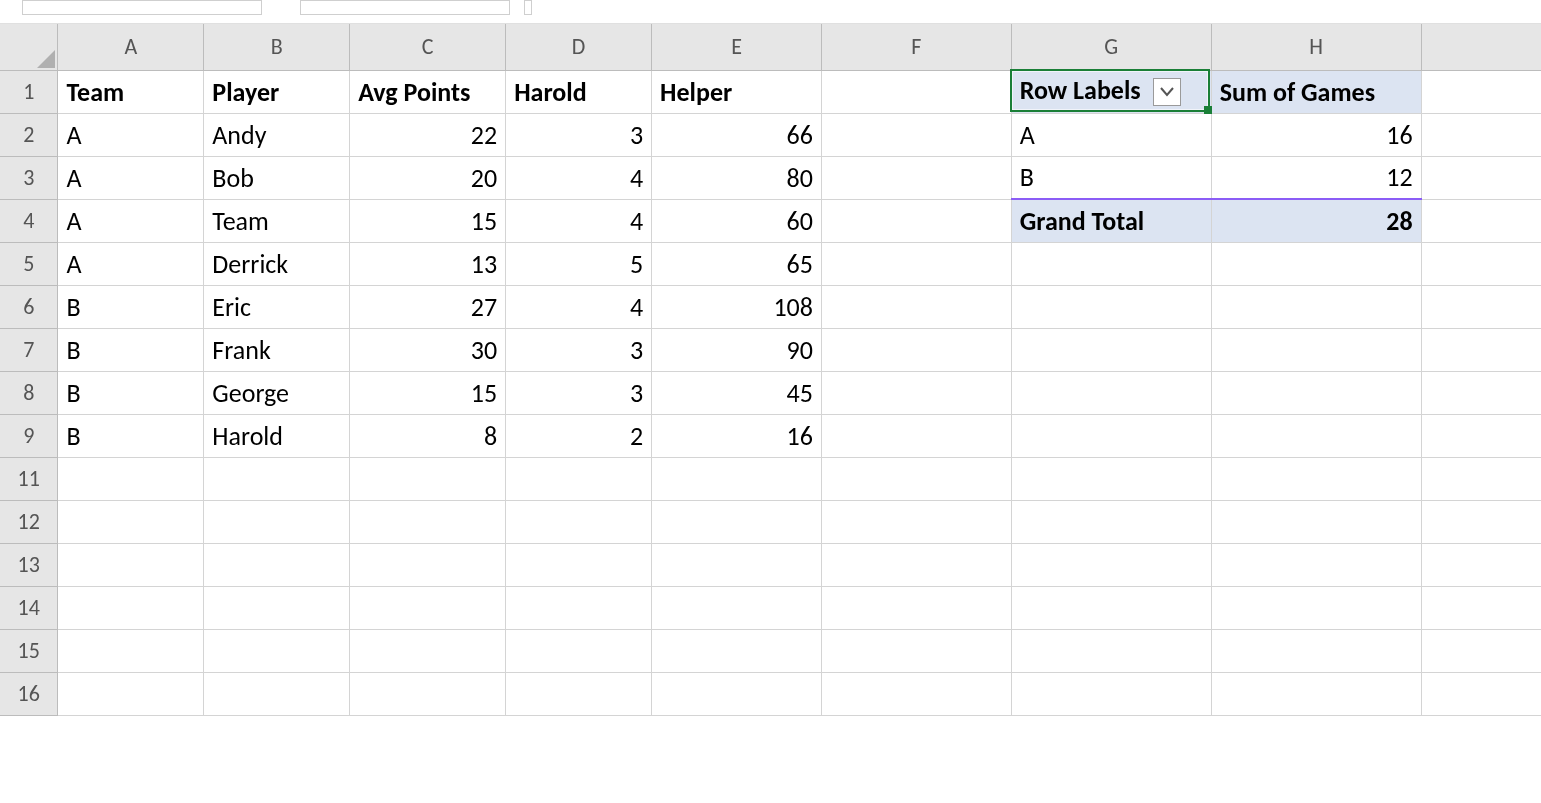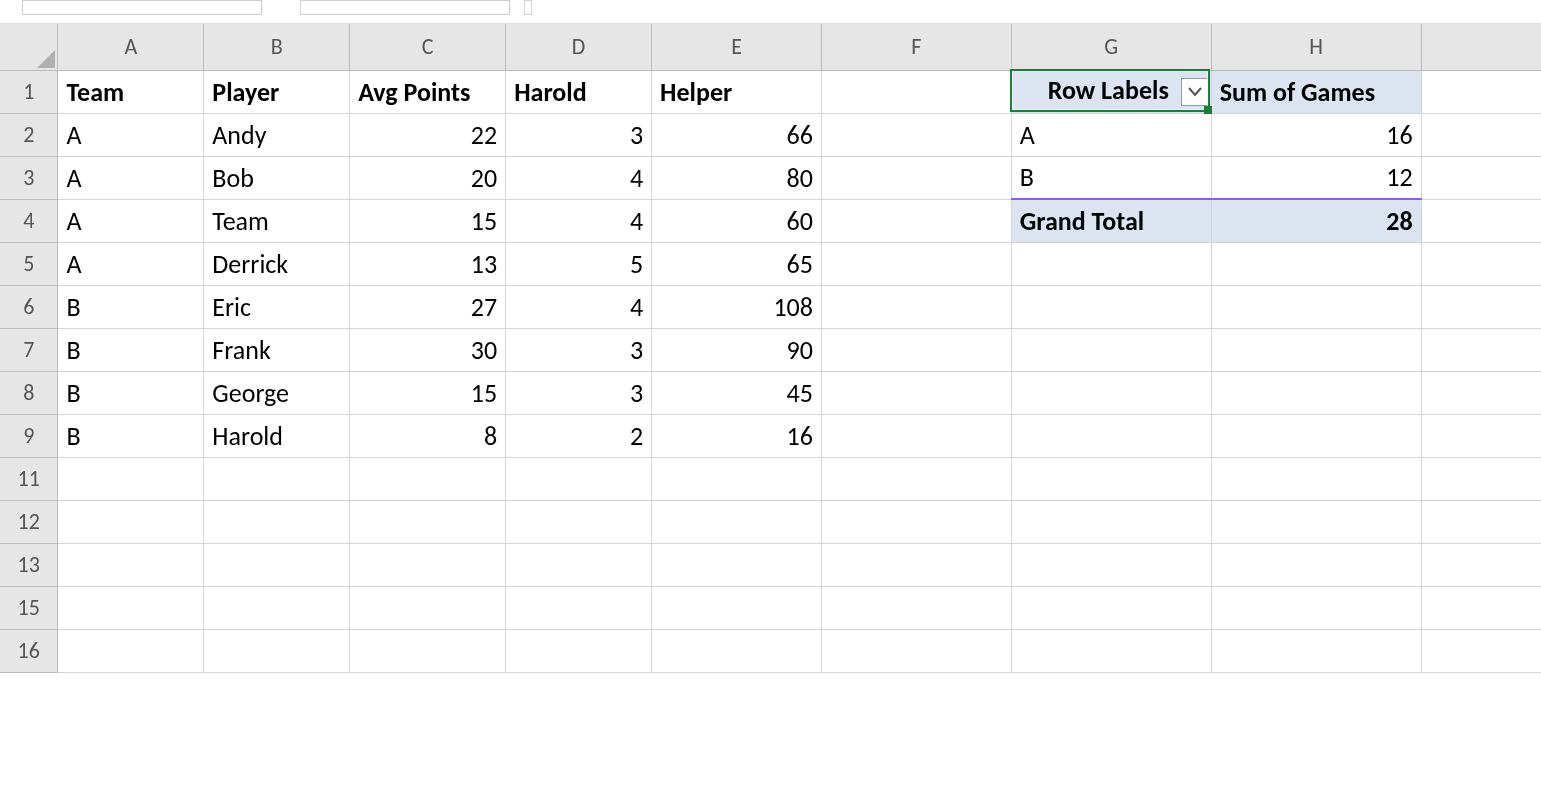--- a/index.html
+++ b/index.html
@@ -195,21 +195,21 @@
       <tbody>
 
         <tr>
           <th class="rowhdr">1</th>
           <td class="cell left bold">Team</td>
           <td class="cell left bold">Player</td>
           <td class="cell left bold">Avg Points</td>
           <td class="cell left bold">Harold</td>
           <td class="cell left bold">Helper</td>
           <td class="cell"></td>
-          <td class="cell left pivot-hdr" style="padding-right:2px;text-align:right;">
+          <td class="cell left pivot-hdr" style="padding-right:2px;">
             <span>Row Labels</span>
             <span class="filter-btn">
               <svg width="14" height="10">
                 <polyline points="1,1 7,8 13,1" fill="none" stroke="#555" stroke-width="2"></polyline>
               </svg>
             </span>
           </td>
           <td class="cell left pivot-hdr">Sum of Games</td>
           <td class="cell" style="border-right:none;"></td>
         </tr>
@@ -348,20 +348,32 @@
             <td class="cell"></td>
             <td class="cell"></td>
             <td class="cell"></td>
             <td class="cell"></td>
             <td class="cell"></td>
             <td class="cell"></td>
             <td class="cell"></td>
             <td class="cell" style="border-right:none;"></td>
           </tr>
         <tr>
+            <th class="rowhdr">14</th>
+            <td class="cell"></td>
+            <td class="cell"></td>
+            <td class="cell"></td>
+            <td class="cell"></td>
+            <td class="cell"></td>
+            <td class="cell"></td>
+            <td class="cell"></td>
+            <td class="cell"></td>
+            <td class="cell" style="border-right:none;"></td>
+          </tr>
+        <tr>
             <th class="rowhdr">15</th>
             <td class="cell"></td>
             <td class="cell"></td>
             <td class="cell"></td>
             <td class="cell"></td>
             <td class="cell"></td>
             <td class="cell"></td>
             <td class="cell"></td>
             <td class="cell"></td>
             <td class="cell" style="border-right:none;"></td>

